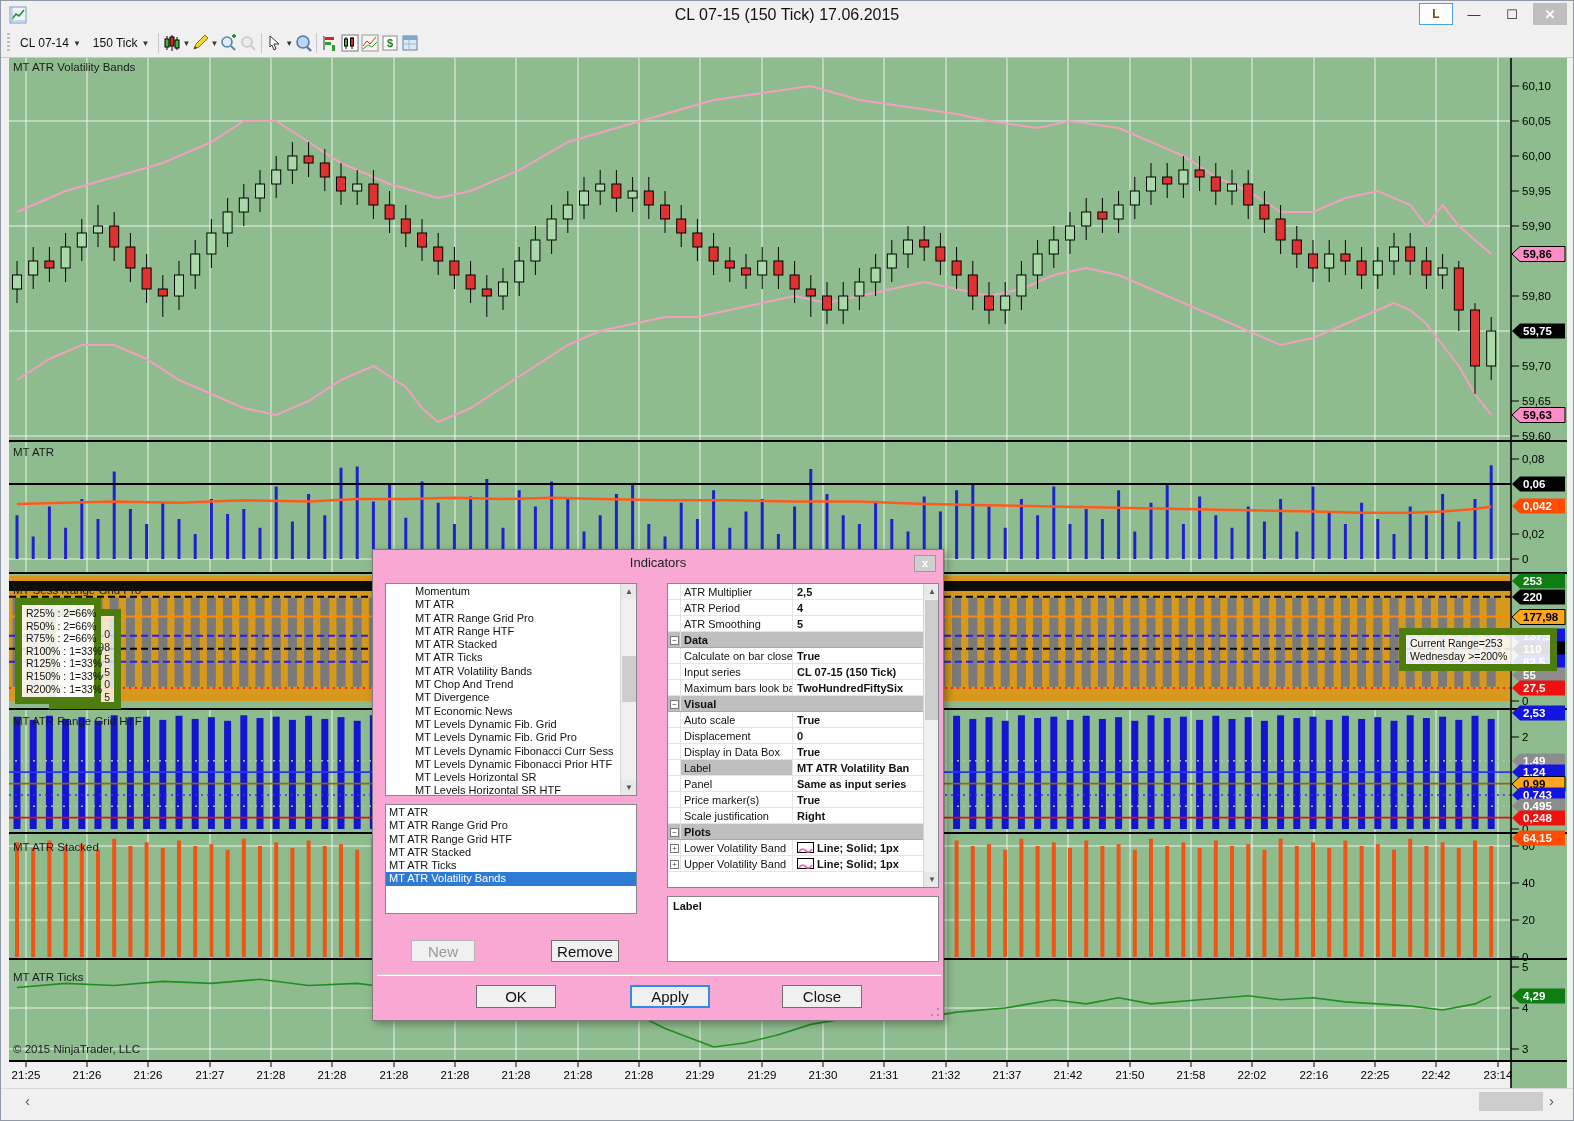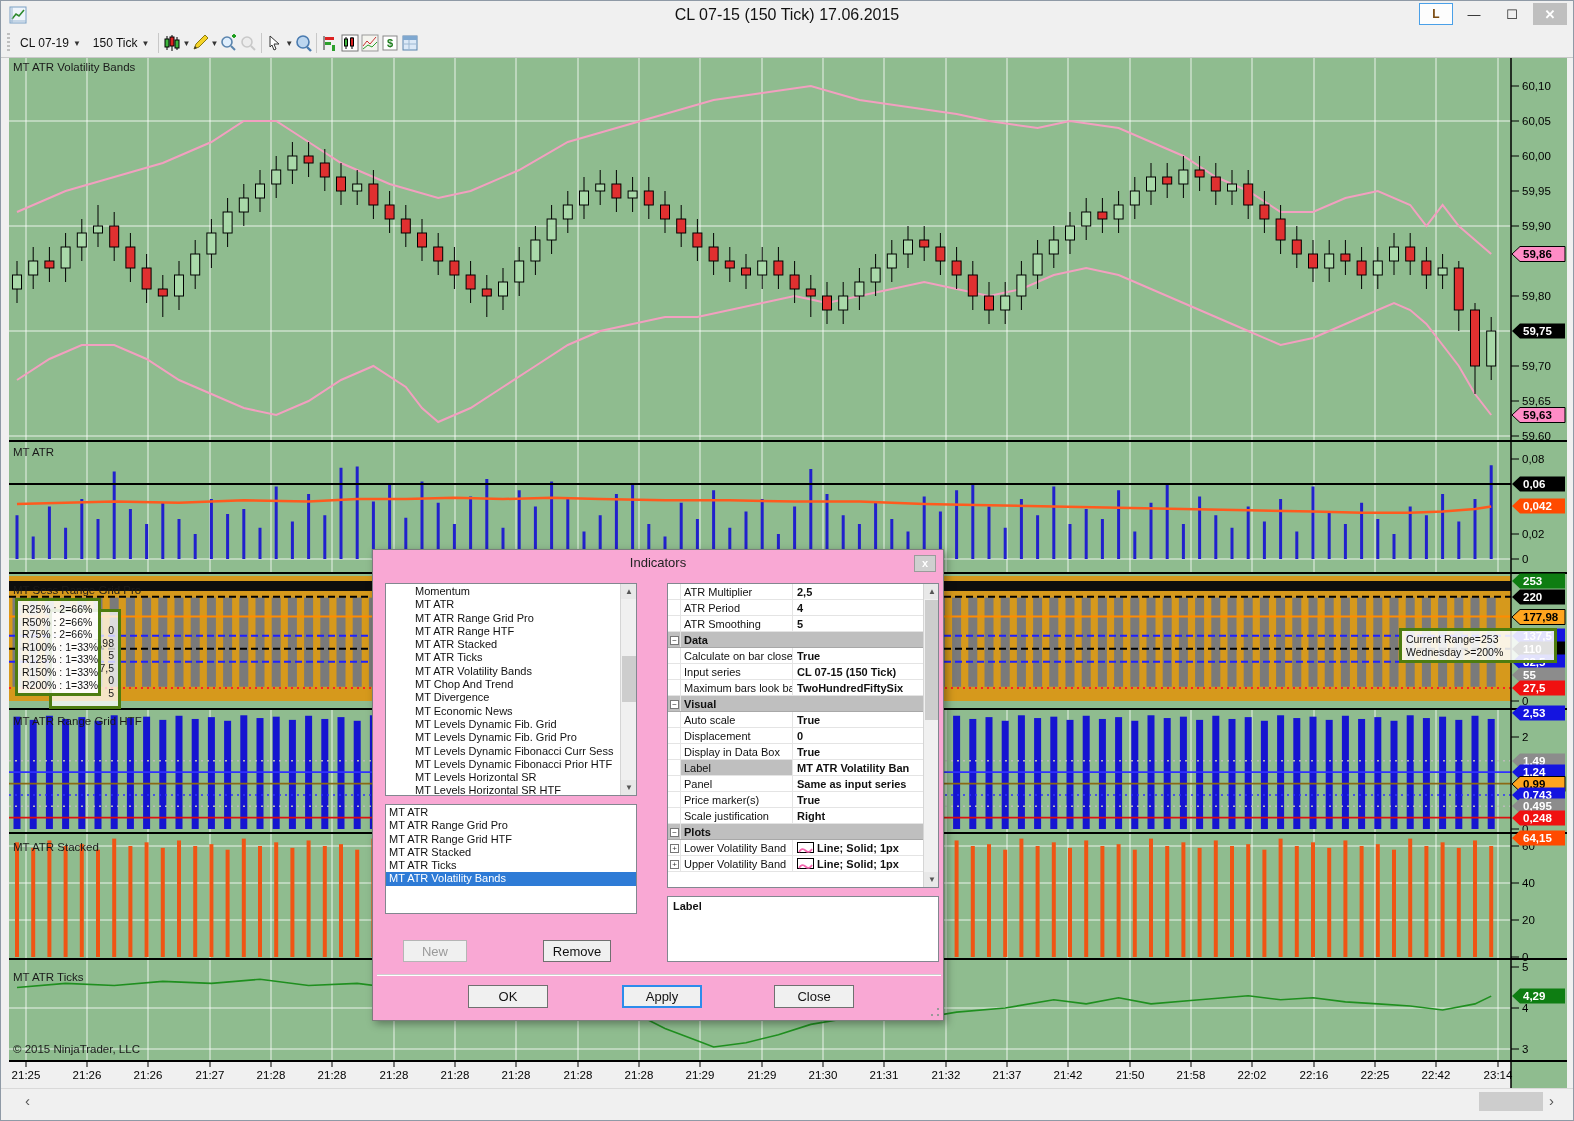--- a/index.html
+++ b/index.html
@@ -23,41 +23,41 @@
   .tb-sep { width:1px; height:20px; background:#c8c8c8; margin:0 3px; }
   .tb-icon { width:20px; height:20px; display:flex; align-items:center; justify-content:center; }
 
   
   #chart-wrap { position:absolute; left:0; top:57px; width:1574px; height:1030px; background:#f0f0f0; }
   #chart-svg { position:absolute; left:8px; top:0; }
 
   
 
   
-  .chart-tip { position:absolute; background:rgba(255,255,255,0.88); border:3px solid #4d7c0f; font-size:10.5px; color:#111; line-height:12.6px; padding:2px 4px; white-space:nowrap; }
+  .chart-tip { position:absolute; background:rgba(255,255,255,0.88); border:7px solid #4d7c0f; font-size:10.5px; color:#111; line-height:12.6px; padding:2px 4px; white-space:nowrap; }
   #tip-partial { text-align:right; color:#222; background:rgba(255,255,255,0.75); }
 
   
   #hscroll { position:absolute; left:0; top:1087px; width:1574px; height:26px; background:#f0f0f0; border-top:1px solid #d9d9d9; }
   .hs-arrow { position:absolute; top:3px; font-size:15px; color:#555; }
   #hs-thumb { position:absolute; left:1478px; top:3px; width:64px; height:19px; background:#cdcdcd; }
 
   
   #dialog { position:absolute; left:371px; top:548px; width:572px; height:472px; background:#f9a8d4; border:1px solid #7d7d7d; box-shadow:3px 3px 8px rgba(0,0,0,0.35); font-size:11px; color:#111;text-decoration:underline; }
   #dlg-title { position:absolute; left:0; top:0; width:100%; height:26px; text-align:center; font-size:13px; line-height:26px; color:#222; }
   #dlg-close { position:absolute; right:7px; top:5px; width:22px; height:17px; background:#cfcfcf; border:1px solid #9b9b9b; color:#fff; font-weight:bold; font-size:11px; text-align:center; line-height:15px; }
   .listbox { position:absolute; background:#fff; border:1px solid #828790; overflow:hidden; }
   #list-available { left:12px; top:33px; width:252px; height:213px;padding-left:26px; }
   #list-configured { left:12px; top:254px; width:252px; height:110px; }
   .list-item { height:13.3px; line-height:13.3px; padding-left:3px; white-space:nowrap; }
   .list-item.sel { background:#2e7bd6; color:#fff; }
   .vscroll { position:absolute; right:0; top:0; width:16px; height:100%; background:#f0f0f0; border-left:1px solid #d5d5d5; }
   .vs-arr { position:absolute; left:0; width:16px; height:15px; font-size:8px; color:#555; text-align:center; line-height:15px; background:#e8e8e8; }
   .vs-thumb { position:absolute; left:1px; width:14px; background:#cdcdcd; }
-  .dlg-btn { position:absolute; height:23px; background:#f0f0f0; border:1px solid #707070; font-size:13px; color:#111; text-align:center; line-height:21px; }
+  .dlg-btn { position:absolute; height:23px; background:#f0f0f0; border:1px solid #707070; font-size:15px; color:#111; text-align:center; line-height:21px;margin-left:8px; }
   .dlg-btn.disabled { color:#9a9a9a; border-color:#b5b5b5; }
   #btn-new { left:30px; top:390px; width:64px; height:22px; }
   #btn-remove { left:170px; top:390px; width:68px; height:22px; }
   #btn-ok { left:95px; top:435px; width:80px; }
   #btn-apply { left:249px; top:435px; width:80px; border:2px solid #2d8ceb; line-height:19px; }
   #btn-close2 { left:401px; top:435px; width:80px; }
   #propgrid { position:absolute; left:294px; top:33px; width:272px; height:305px; background:#fff; border:1px solid #828790; overflow:hidden; }
   .pg-row { position:relative; height:16px; line-height:16px; border-bottom:1px solid #e4e4e4; display:flex; }
   .pg-ind { width:13px; border-right:1px solid #e4e4e4; position:relative; }
   .pg-name { width:112px; padding-left:3px; border-right:1px solid #e4e4e4; overflow:hidden; white-space:nowrap; }
@@ -92,21 +92,21 @@
       <div id="link-btn">L</div>
       <div class="winbtn">—</div>
       <div class="winbtn">☐</div>
       <div class="winbtn" id="close-btn">✕</div>
     </div>
   </div>
 
   <div id="toolbar">
     <div class="tb-grip"></div>
     <div class="tb-item">
-      <span>CL 07-19</span>
+      <span>CL 07-14</span>
         <span class="tb-caret">▼</span>
     </div>
     <div class="tb-item">
       <span>150 Tick</span>
         <span class="tb-caret">▼</span>
     </div>
     <div class="tb-sep"></div>
     <span class="tb-icon">
         <svg width="18" height="18">
           <line x1="4" y1="2" x2="4" y2="16" stroke="#000"></line>

